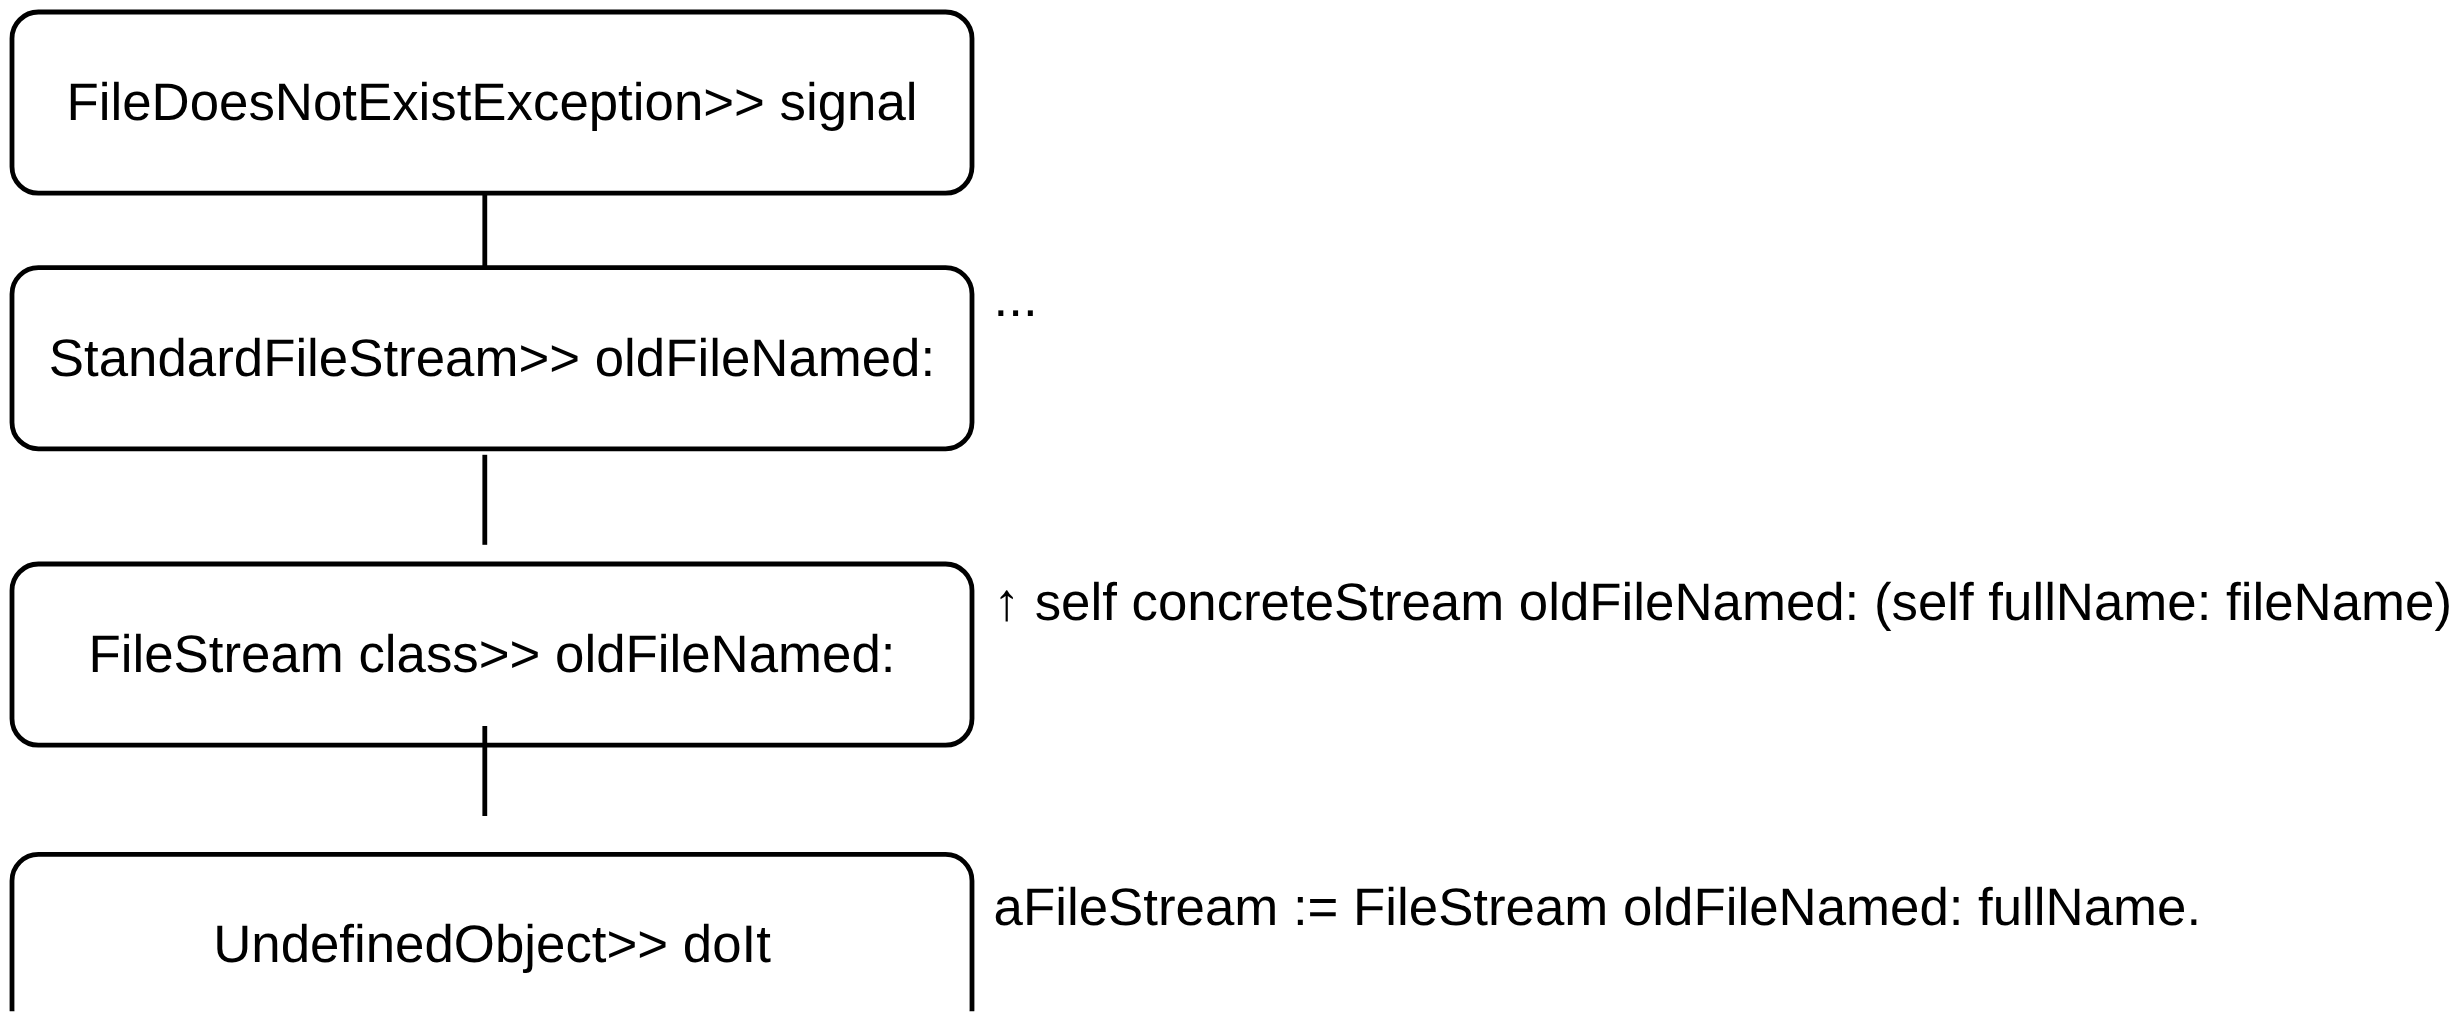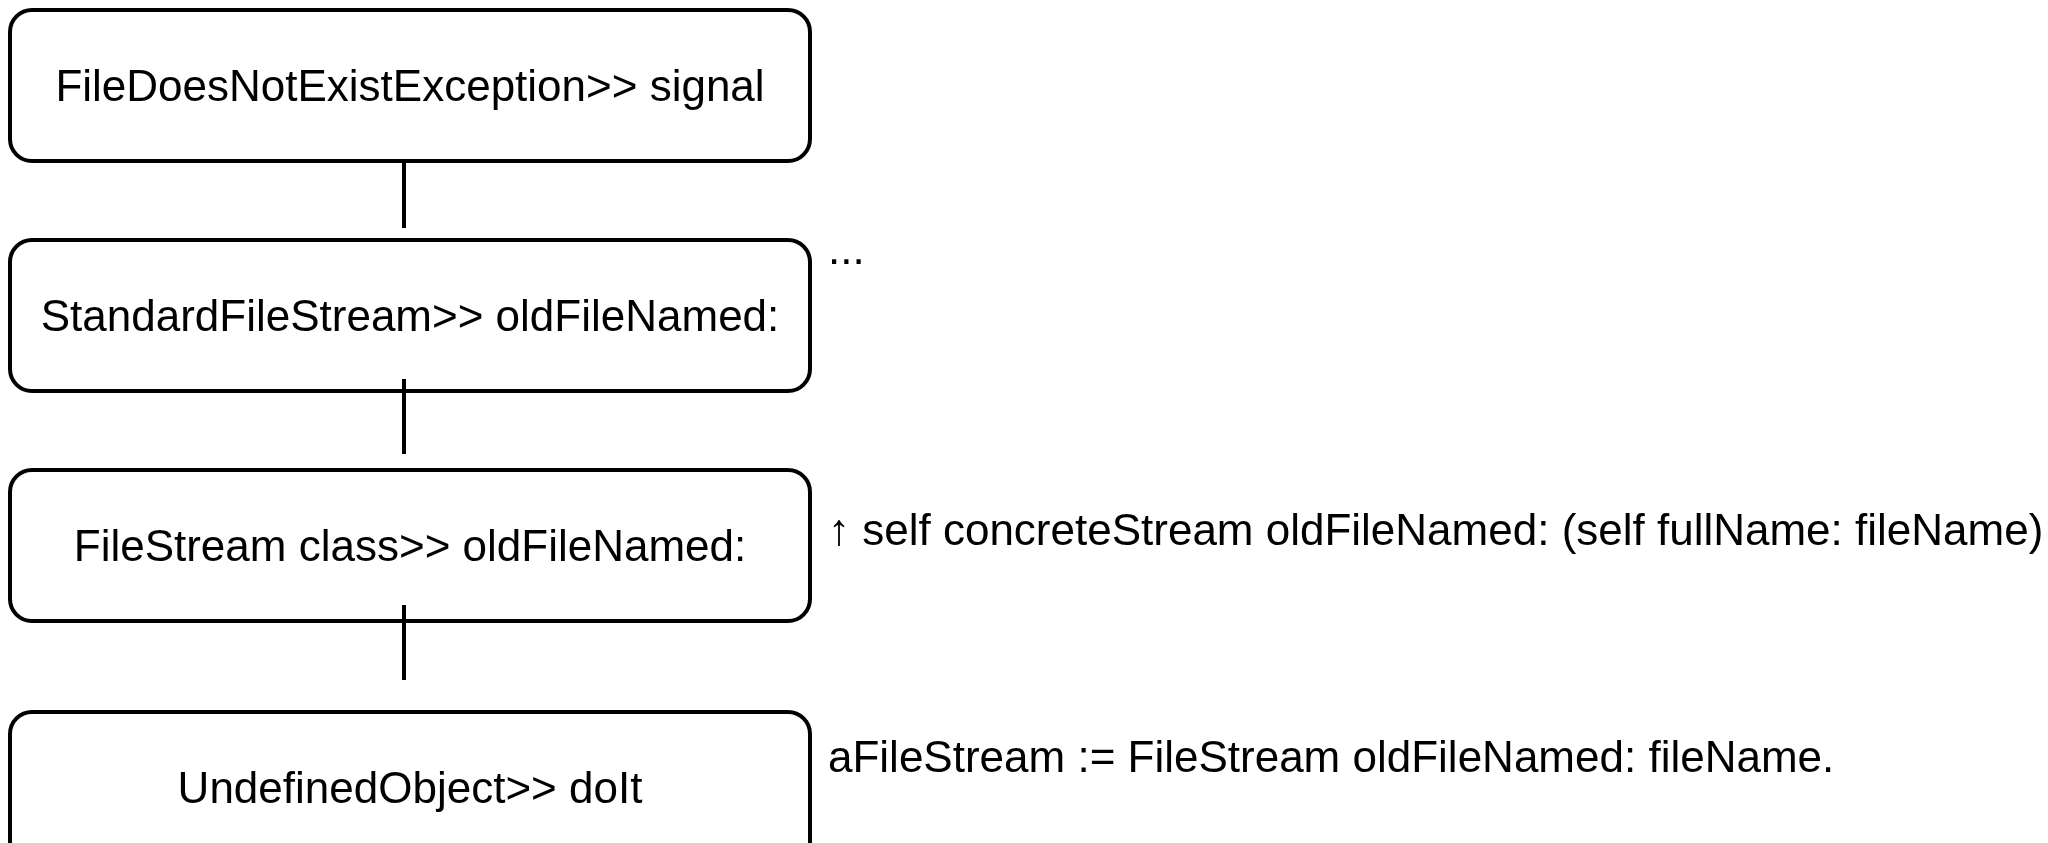--- a/index.html
+++ b/index.html
@@ -54,41 +54,41 @@
 <body>
 
 <div class="diagram">
 
   <div class="frame" style="top:8px;">
     <span class="frame-label">FileDoesNotExistException&gt;&gt; signal</span>
   </div>
 
   <div class="connector" style="top:161px;height:67px;"></div>
 
-  <div class="frame" style="top:238px;justify-content:center;">
+  <div class="frame" style="top:221px;justify-content:center;">
     <span class="frame-label">StandardFileStream&gt;&gt; oldFileNamed:</span>
   </div>
 
   <div class="connector" style="top:379px;height:75px;"></div>
 
   <div class="frame" style="top:468px;">
     <span class="frame-label">FileStream class&gt;&gt; oldFileNamed:</span>
   </div>
 
   <div class="connector" style="top:605px;height:75px;"></div>
 
   <div class="frame" style="top:710px;">
     <span class="frame-label">UndefinedObject&gt;&gt; doIt</span>
   </div>
 
   <div class="annotation" style="top:220px;">
     <div class="code-line">...</div>
   </div>
 
-  <div class="annotation" style="top:501px;">
+  <div class="annotation" style="top:474px;">
     <div class="code-line">↑ self concreteStream oldFileNamed: (self fullName: fileName)</div>
   </div>
 
   <div class="annotation" style="top:728px;">
-    <div class="code-line">aFileStream := FileStream oldFileNamed: fileName.</div>
+    <div class="code-line">aFileStream := FileStream oldFileNamed: fullName.</div>
   </div>
 
 </div>
 
 </body></html>

